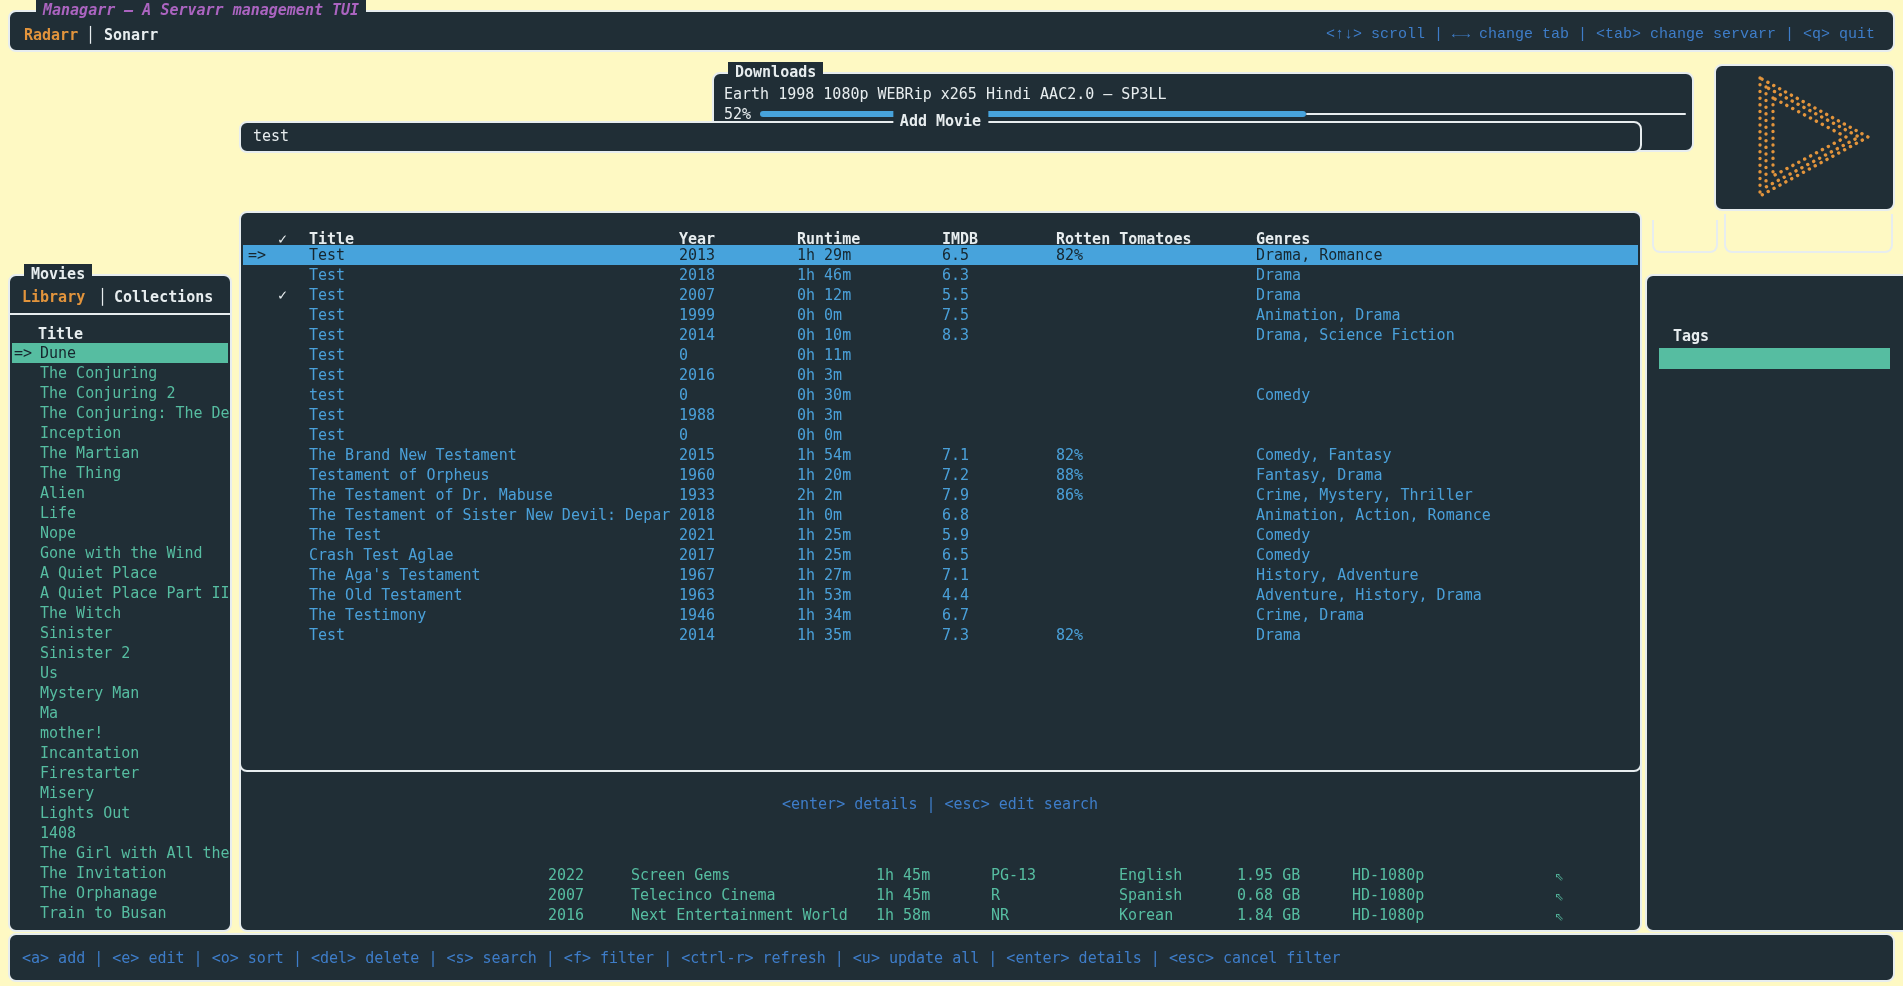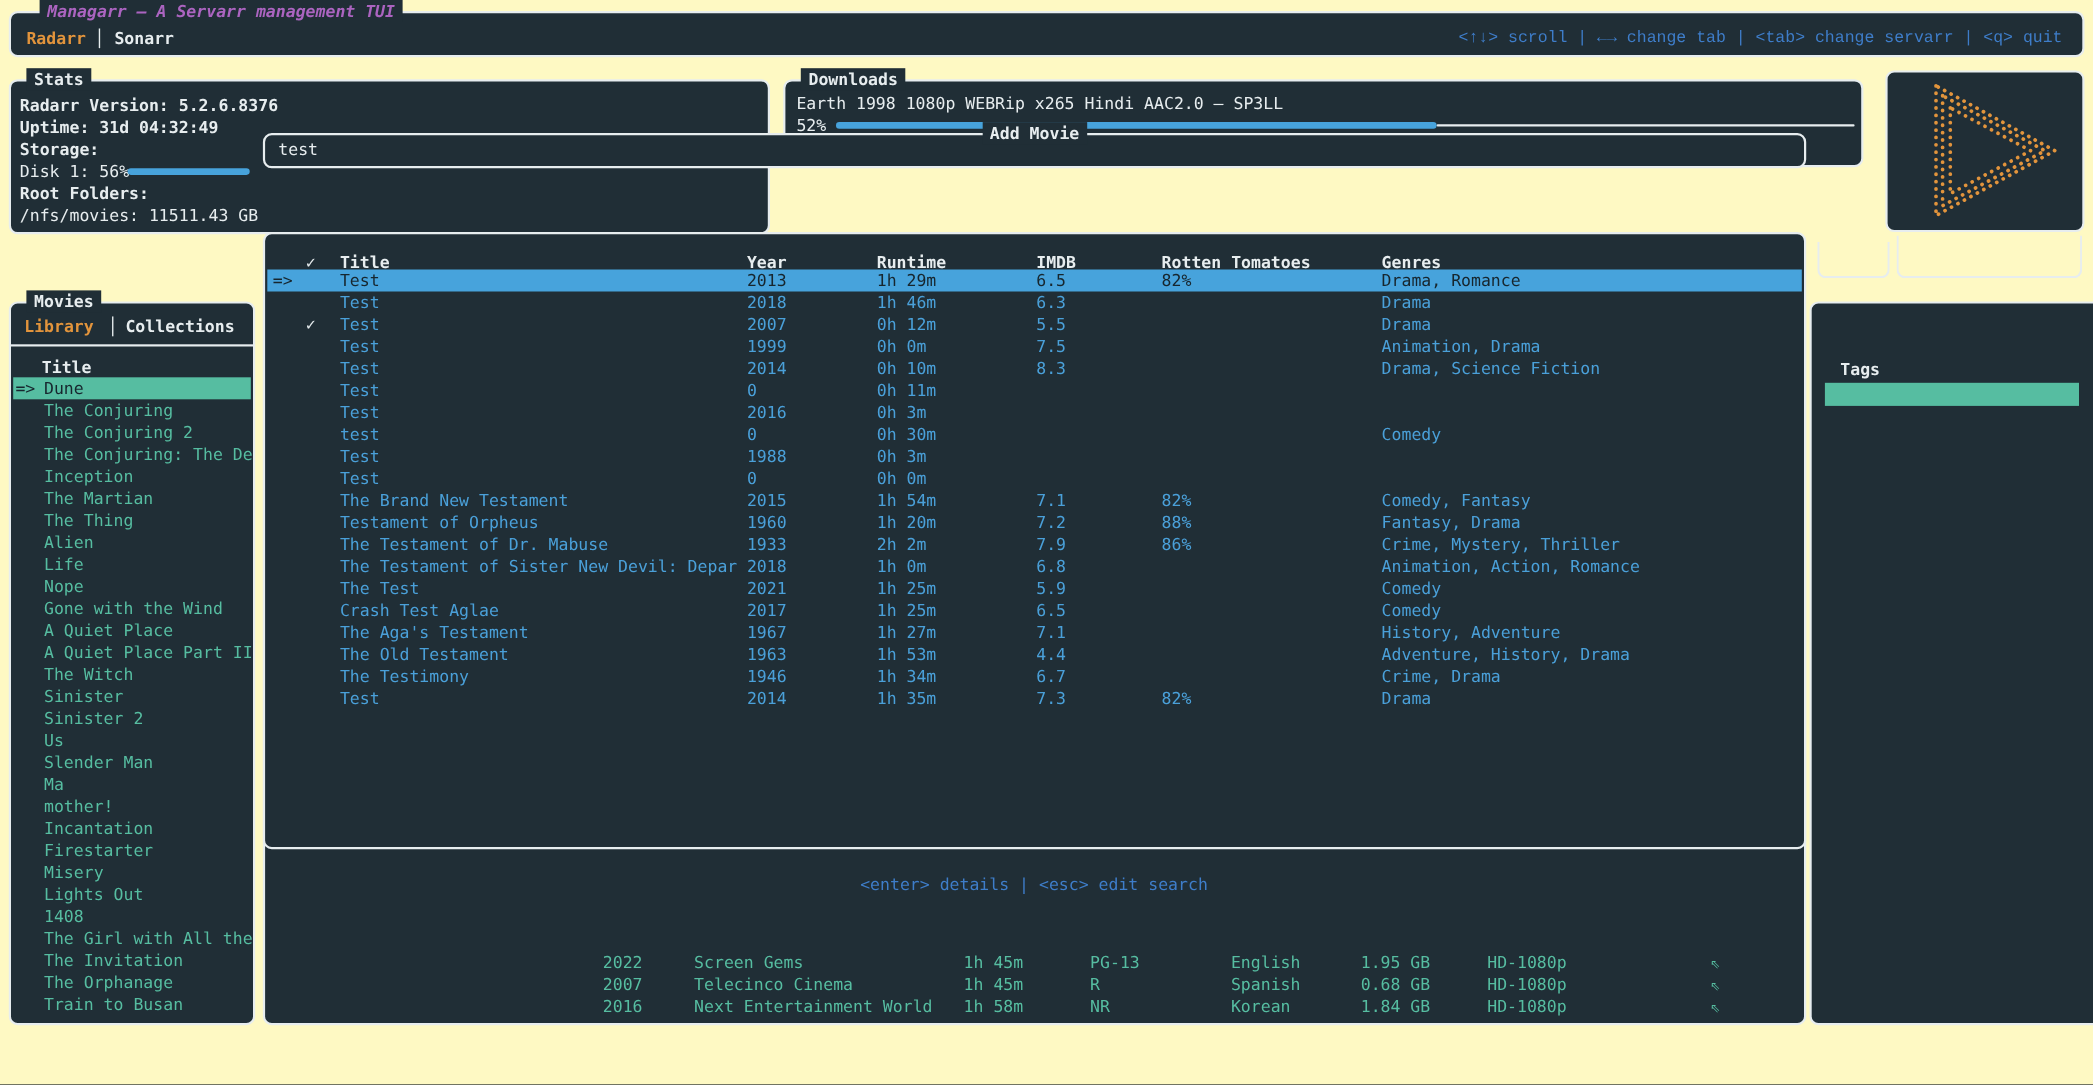--- a/index.html
+++ b/index.html
@@ -53,30 +53,20 @@
 <div class="screen">
 
   <div class="box" style="left:8px;top:10px;width:1887px;height:42px;">
     <span class="box-title purple" style="left:26px;">Managarr – A Servarr management TUI</span>
     <span class="abs orange b" style="left:14px;top:13px;">Radarr</span>
     <span class="abs dim-sep" style="left:76px;top:13px;">│</span>
     <span class="abs b" style="left:94px;top:13px;">Sonarr</span>
     <span class="abs key" style="right:18px;top:13px;font-family:Liberation Mono, monospace;">&lt;↑↓&gt; scroll | ←→ change tab | &lt;tab&gt; change servarr | &lt;q&gt; quit</span>
   </div>
 
-  <div class="box" style="left:8px;top:72px;width:692px;height:141px;">
-    <span class="box-title" style="left:14px;">Stats</span>
-    <span class="abs b" style="left:8px;top:12px;">Radarr Version:  5.2.6.8376</span>
-    <span class="abs b" style="left:8px;top:32px;">Uptime: 31d 04:32:49</span>
-    <span class="abs b" style="left:8px;top:52px;">Storage:</span>
-    <span class="abs" style="left:8px;top:72px;">Disk 1: 56%</span>
-    <div class="bar-fill" style="left:106px;top:79px;width:111px;"></div>
-    <span class="abs b" style="left:8px;top:92px;">Root Folders:</span>
-    <span class="abs" style="left:8px;top:112px;">/nfs/movies: 11511.43 GB</span>
-  </div>
 
   <div class="box" style="left:712px;top:72px;width:982px;height:80px;">
     <span class="box-title" style="left:14px;">Downloads</span>
     <span class="abs" style="left:10px;top:10px;">Earth 1998 1080p WEBRip x265 Hindi AAC2.0 – SP3LL</span>
     <span class="abs" style="left:10px;top:30px;">52%</span>
     <div class="bar-track" style="left:46px;top:37px;width:926px;">
       <div class="bar-fill" style="left:0;width:59%;"></div>
       <div class="bar-rest" style="left:59%;right:0;"></div>
     </div>
   </div>
@@ -188,21 +178,21 @@
         <div class="srow" style="top: 347px;">
           <span class="lbl">Sinister</span>
         </div>
         <div class="srow" style="top: 367px;">
           <span class="lbl">Sinister 2</span>
         </div>
         <div class="srow" style="top: 387px;">
           <span class="lbl">Us</span>
         </div>
         <div class="srow" style="top: 407px;">
-          <span class="lbl">Slender Man</span>
+          <span class="lbl">Mystery Man</span>
         </div>
         <div class="srow" style="top: 427px;">
           <span class="lbl">Ma</span>
         </div>
         <div class="srow" style="top: 447px;">
           <span class="lbl">mother!</span>
         </div>
         <div class="srow" style="top: 467px;">
           <span class="lbl">Incantation</span>
         </div>
@@ -409,14 +399,17 @@
           <span class="c-runtime">1h 35m</span>
           <span class="c-imdb">7.3</span>
           <span class="c-rt">82%</span>
           <span class="c-genres">Drama</span>
         </div>
       </div>
   </div>
 
   <span class="abs key" style="left:940px;top:794px;transform:translateX(-50%);">&lt;enter&gt; details | &lt;esc&gt; edit search</span>
 
+  <div class="box" style="left:8px;top:933px;width:1887px;height:49px;">
+    <span class="abs key" style="left:12px;top:13px;">&lt;a&gt; add | &lt;e&gt; edit | &lt;o&gt; sort | &lt;del&gt; delete | &lt;s&gt; search | &lt;f&gt; filter | &lt;ctrl-r&gt; refresh | &lt;u&gt; update all | &lt;enter&gt; details | &lt;esc&gt; cancel filter</span>
+  </div>
 
 </div>
 
 </body></html>

